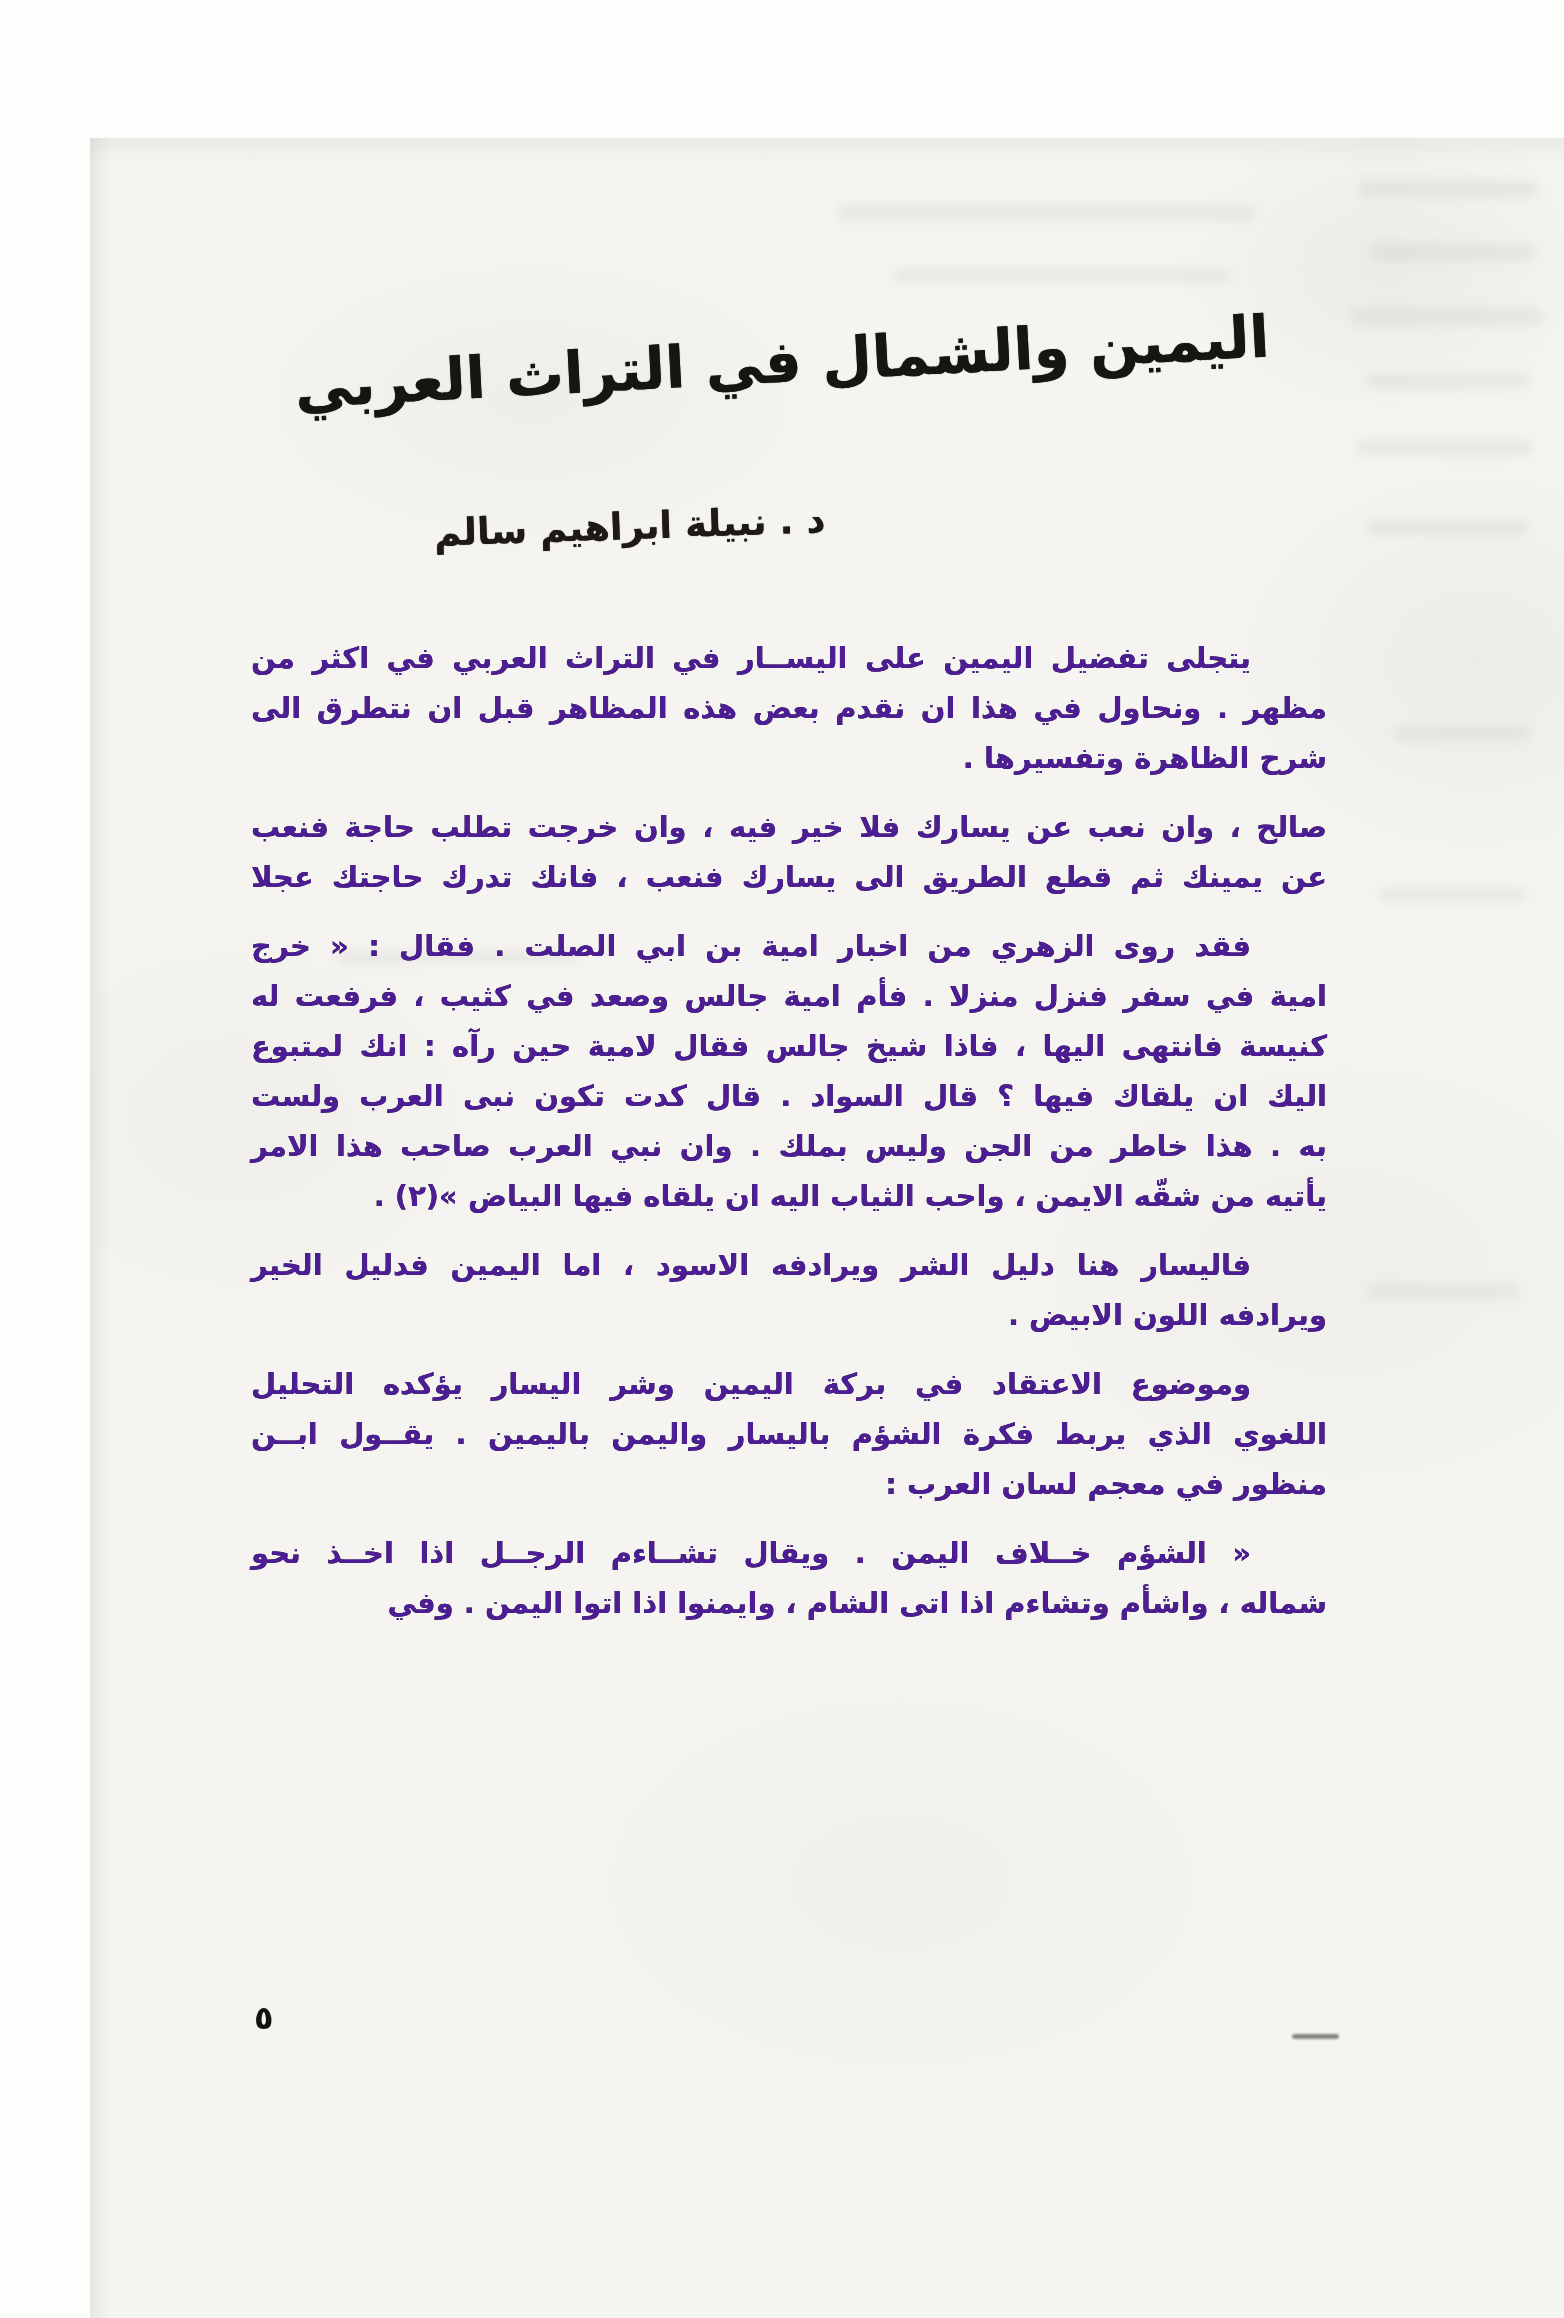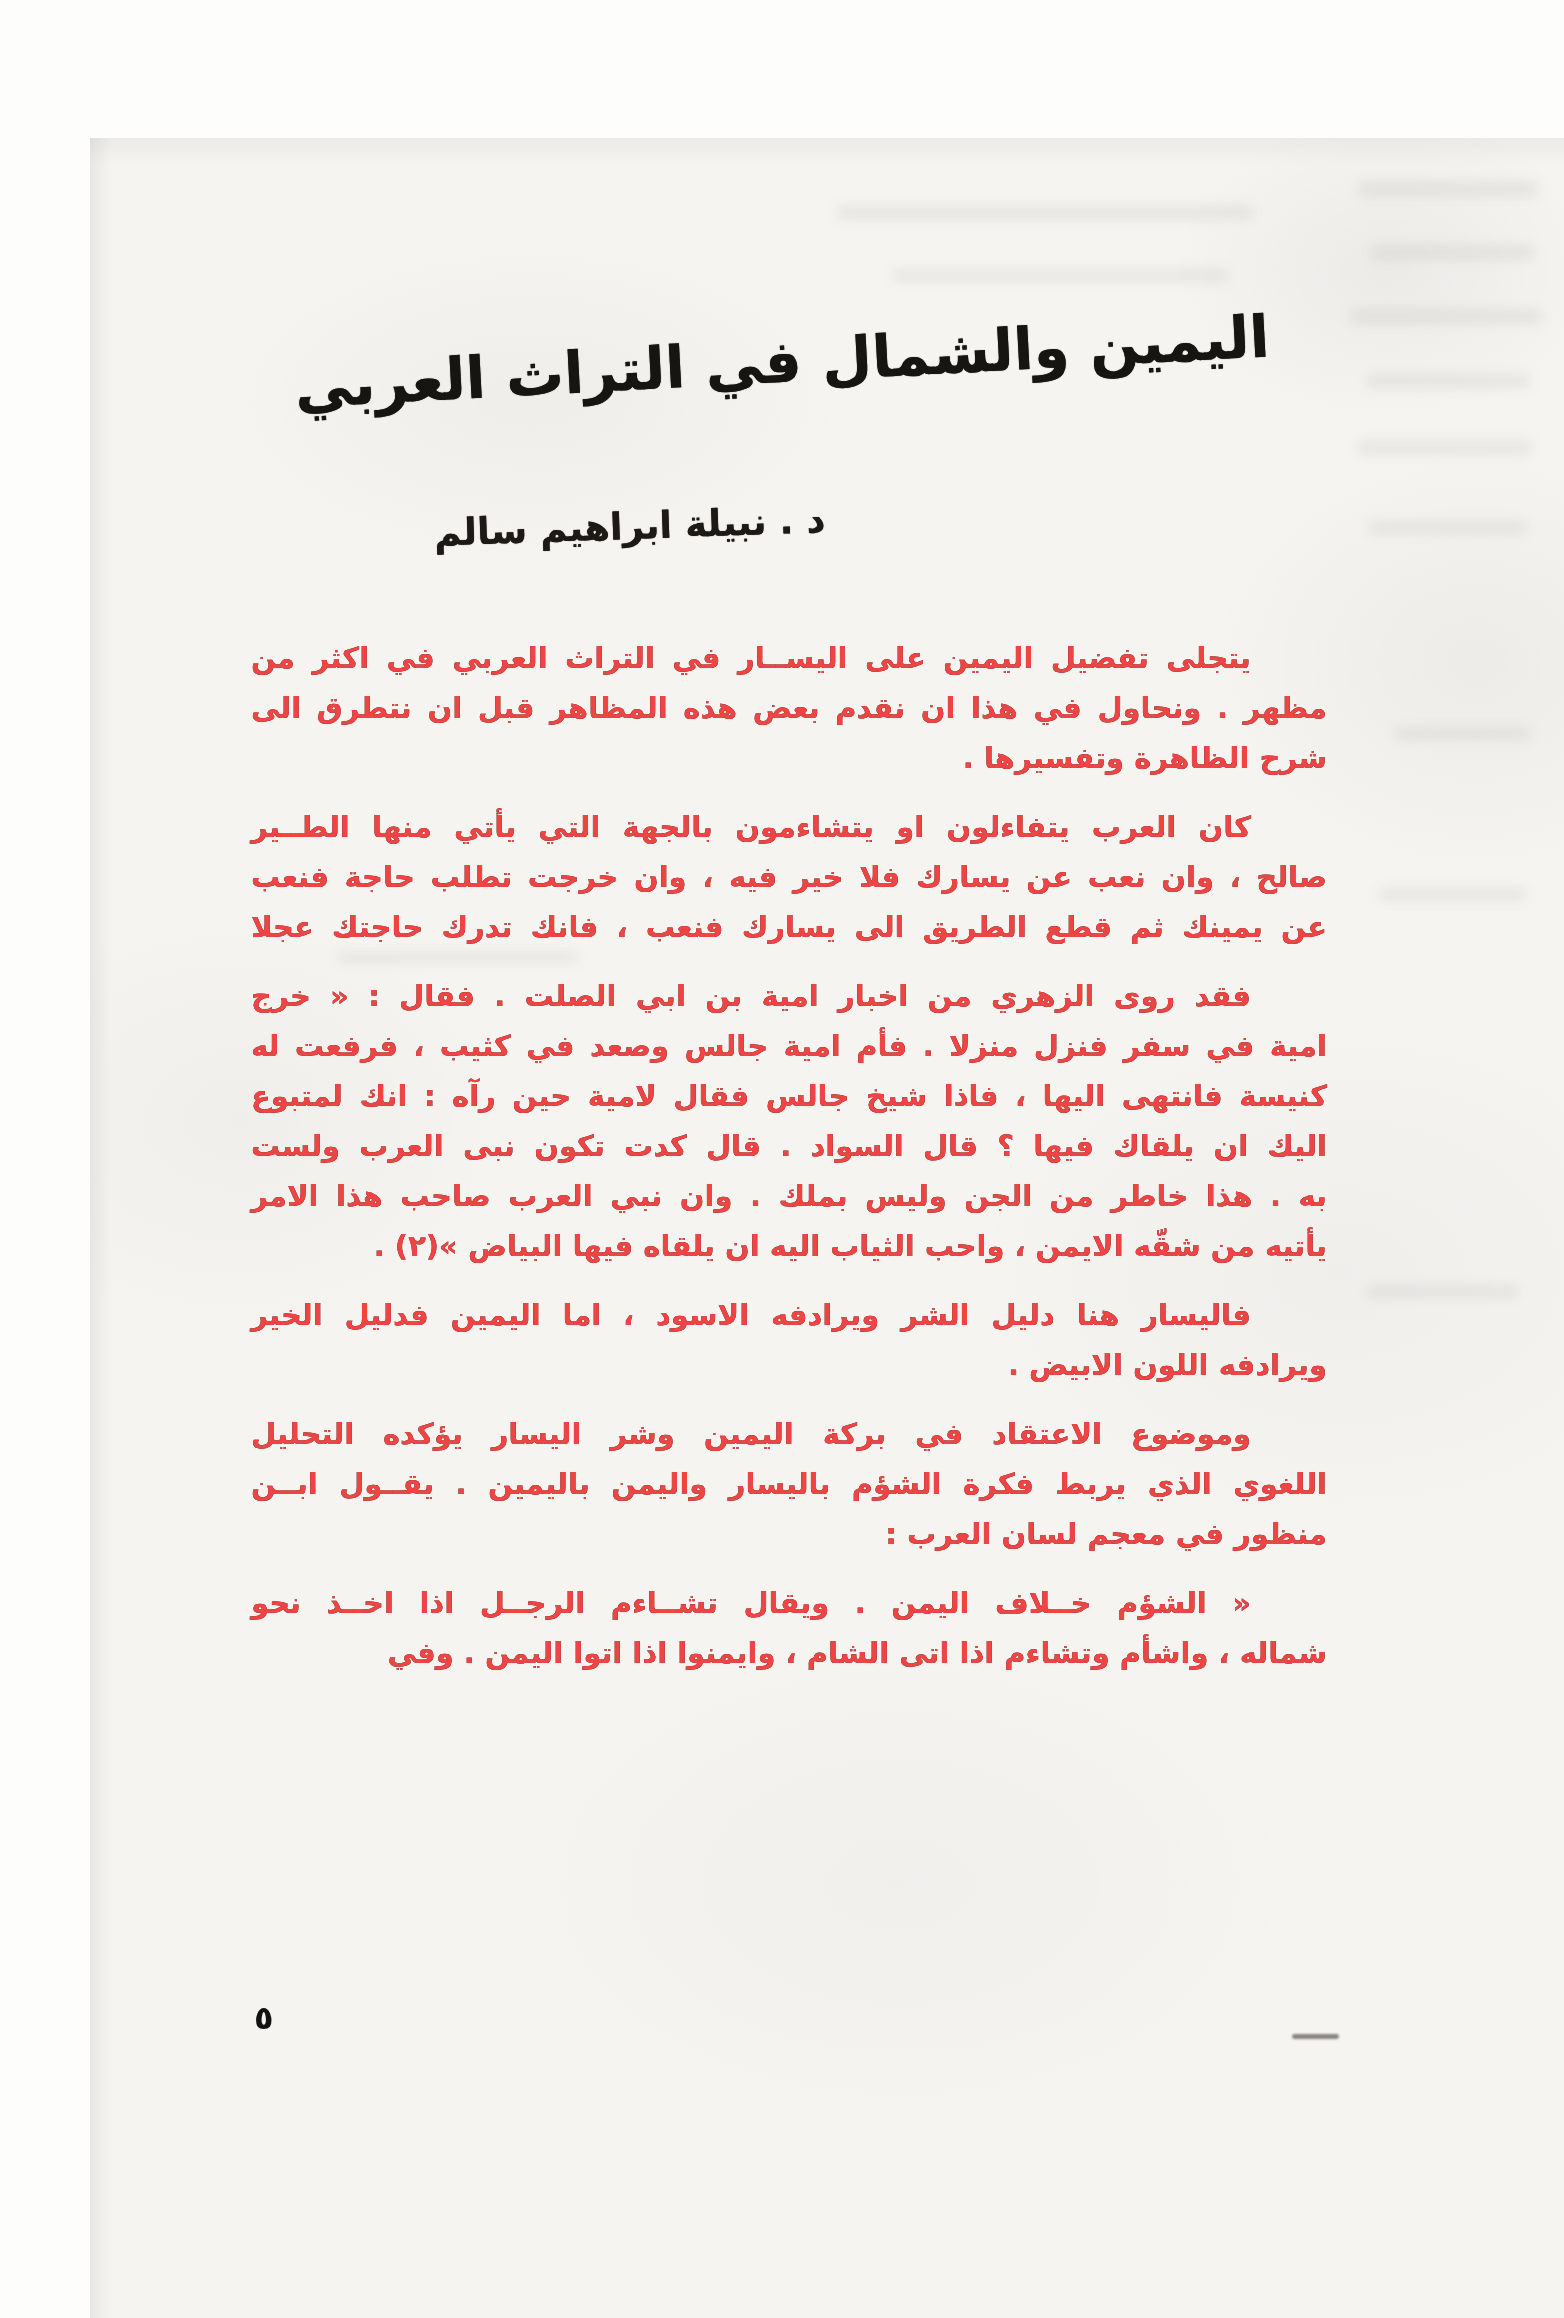--- a/index.html
+++ b/index.html
@@ -55,21 +55,21 @@
     transform:rotate(-2deg);
     direction:rtl;white-space:nowrap;
     font-size:37px;font-weight:bold;color:#1d1a16;
     text-shadow:0 0 0.8px #1d1a16;
   }
 
   
   .body{
     position:absolute;right:237px;left:251px;top:633px;
     direction:rtl;
-    color:#ef4444;
+    color:#4c1d95;
     font-size:29px;font-weight:bold;
   }
   .para{margin:0 0 19px 0;}
   .line{
     line-height:50px;
     text-align:justify;
     text-align-last:justify;
     white-space:normal;
     text-shadow:0 0 0.4px #1b1815;
   }
@@ -108,21 +108,20 @@
   <div class="title">اليمين والشمال في التراث العربي</div>
   <div class="author">د . نبيلة ابراهيم سالم</div>
 
   <div class="body">
       <div class="para">
         <div class="line first">يتجلى تفضيل اليمين على اليســار في التراث العربي في اكثر من</div>
         <div class="line">مظهر . ونحاول في هذا ان نقدم بعض هذه المظاهر قبل ان نتطرق الى</div>
         <div class="line last">شرح الظاهرة وتفسيرها .</div>
       </div>
       <div class="para">
-        <div class="line first">كان العرب يتفاءلون او يتشاءمون بالجهة التي يأتي منها الطــير</div>
         <div class="line">صالح ، وان نعب عن يسارك فلا خير فيه ، وان خرجت تطلب حاجة فنعب</div>
         <div class="line">عن يمينك ثم قطع الطريق الى يسارك فنعب ، فانك تدرك حاجتك عجلا</div>
       </div>
       <div class="para">
         <div class="line first">فقد روى الزهري من اخبار امية بن ابي الصلت . فقال : « خرج</div>
         <div class="line">امية في سفر فنزل منزلا . فأم امية جالس وصعد في كثيب ، فرفعت له</div>
         <div class="line">كنيسة فانتهى اليها ، فاذا شيخ جالس فقال لامية حين رآه : انك لمتبوع</div>
         <div class="line">اليك ان يلقاك فيها ؟ قال السواد . قال كدت تكون نبى العرب ولست</div>
         <div class="line">به . هذا خاطر من الجن وليس بملك . وان نبي العرب صاحب هذا الامر</div>
         <div class="line last">يأتيه من شقّه الايمن ، واحب الثياب اليه ان يلقاه فيها البياض »(٢) .</div>

